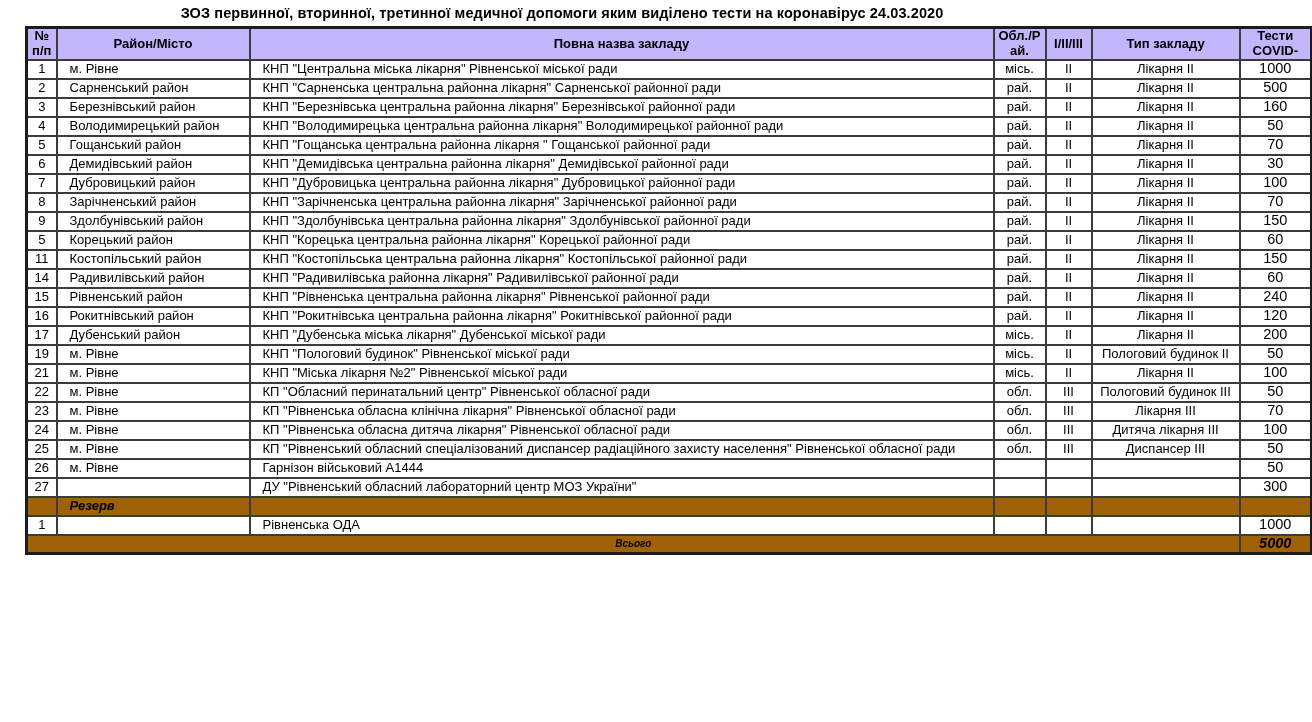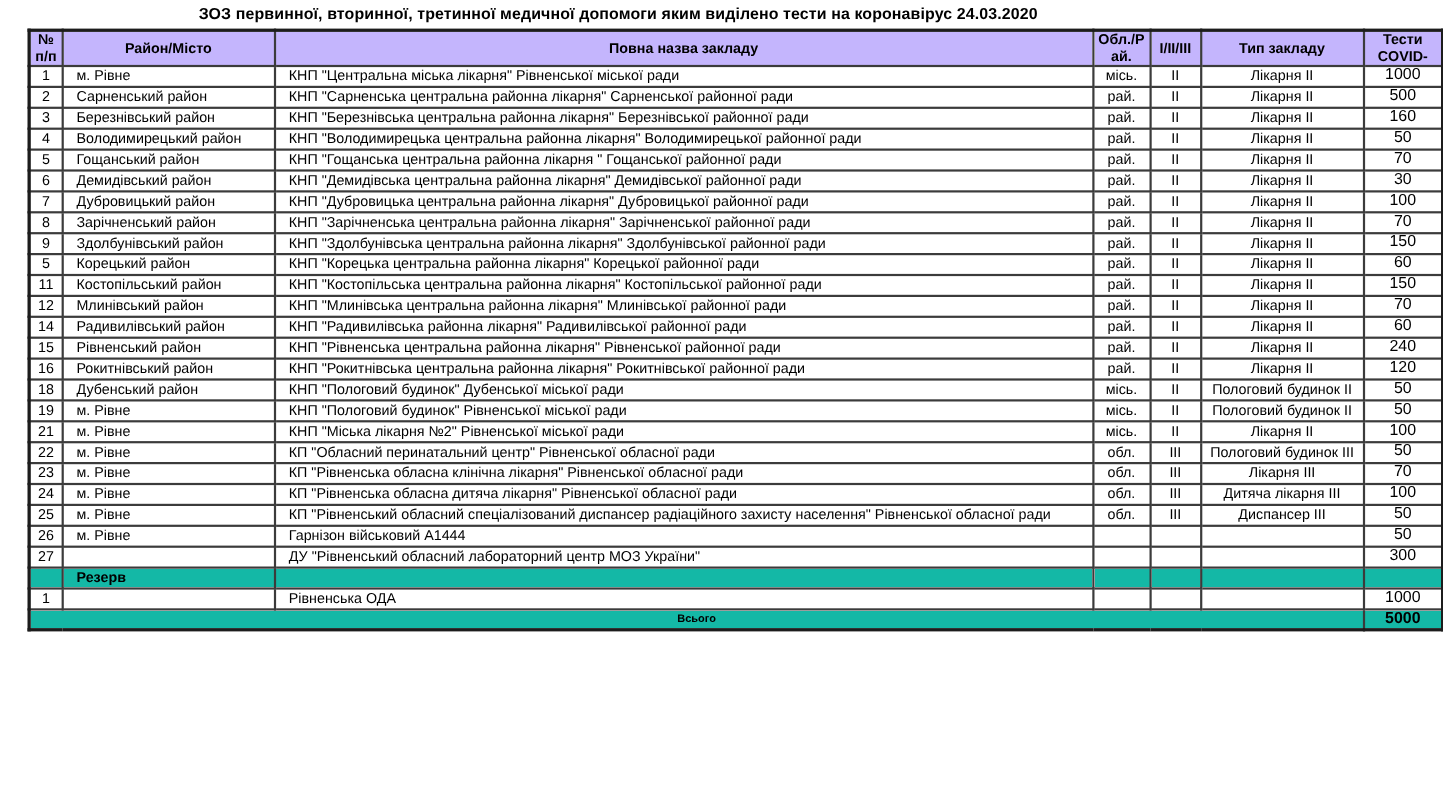--- a/index.html
+++ b/index.html
@@ -39,21 +39,21 @@
     font-weight: bold;
     text-align: center;
     height: 32px;
     white-space: normal;
   }
   td { height: 19px; white-space: nowrap; }
   .c { text-align: center; }
   .l { text-align: left; padding-left: 12px; }
   .num  { font-size: 13px; }
   .tests { font-size: 14.5px; }
-  .gray td { background: #14b8a6; }
+  .gray td { background: #a16207; font-style: italic; }
   .bold { font-weight: bold; }
   .brk-narrow {
     display: inline-block;
     max-width: 36px;
     word-break: break-all;
   }
   .brk-obl {
     display: inline-block;
     max-width: 46px;
     word-break: break-all;
@@ -179,29 +179,20 @@
       <tr>
         <td class="c num">11</td>
         <td class="l">Костопільський район</td>
         <td class="l">КНП "Костопільська центральна районна лікарня" Костопільської районної ради</td>
         <td class="c">рай.</td>
         <td class="c">II</td>
         <td class="c">Лікарня II</td>
         <td class="c tests">150</td>
       </tr>
       <tr>
-        <td class="c num">12</td>
-        <td class="l">Млинівський район</td>
-        <td class="l">КНП "Млинівська центральна районна лікарня" Млинівської районної ради</td>
-        <td class="c">рай.</td>
-        <td class="c">II</td>
-        <td class="c">Лікарня II</td>
-        <td class="c tests">70</td>
-      </tr>
-      <tr>
         <td class="c num">14</td>
         <td class="l">Радивилівський район</td>
         <td class="l">КНП "Радивилівська районна лікарня" Радивилівської районної ради</td>
         <td class="c">рай.</td>
         <td class="c">II</td>
         <td class="c">Лікарня II</td>
         <td class="c tests">60</td>
       </tr>
       <tr>
         <td class="c num">15</td>
@@ -215,27 +206,27 @@
       <tr>
         <td class="c num">16</td>
         <td class="l">Рокитнівський район</td>
         <td class="l">КНП "Рокитнівська центральна районна лікарня" Рокитнівської районної ради</td>
         <td class="c">рай.</td>
         <td class="c">II</td>
         <td class="c">Лікарня II</td>
         <td class="c tests">120</td>
       </tr>
       <tr>
-        <td class="c num">18</td>
+        <td class="c num">17</td>
         <td class="l">Дубенський район</td>
-        <td class="l">КНП "Пологовий будинок" Дубенської міської ради</td>
+        <td class="l">КНП "Дубенська міська лікарня" Дубенської міської ради</td>
         <td class="c">місь.</td>
         <td class="c">II</td>
-        <td class="c">Пологовий будинок II</td>
-        <td class="c tests">50</td>
+        <td class="c">Лікарня II</td>
+        <td class="c tests">200</td>
       </tr>
       <tr>
         <td class="c num">19</td>
         <td class="l">м. Рівне</td>
         <td class="l">КНП "Пологовий будинок" Рівненської міської ради</td>
         <td class="c">місь.</td>
         <td class="c">II</td>
         <td class="c">Пологовий будинок II</td>
         <td class="c tests">50</td>
       </tr>

